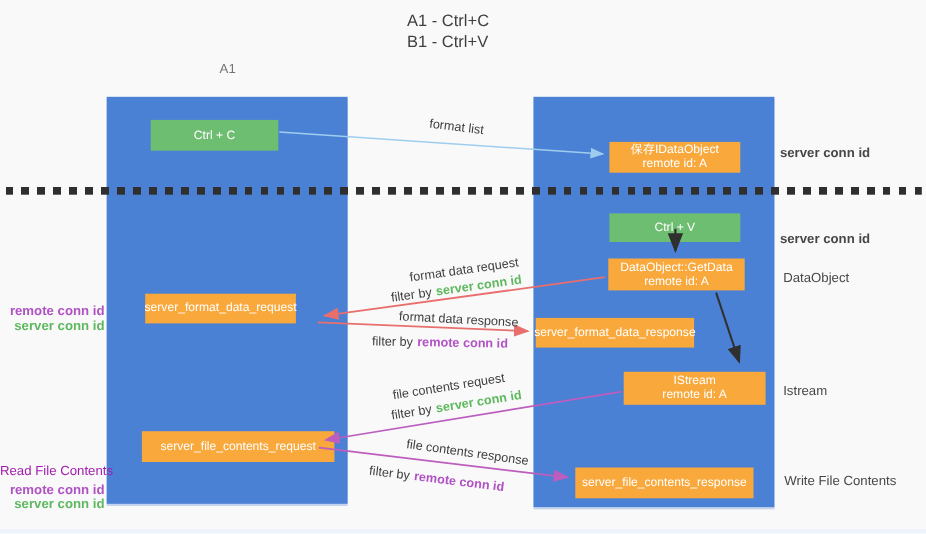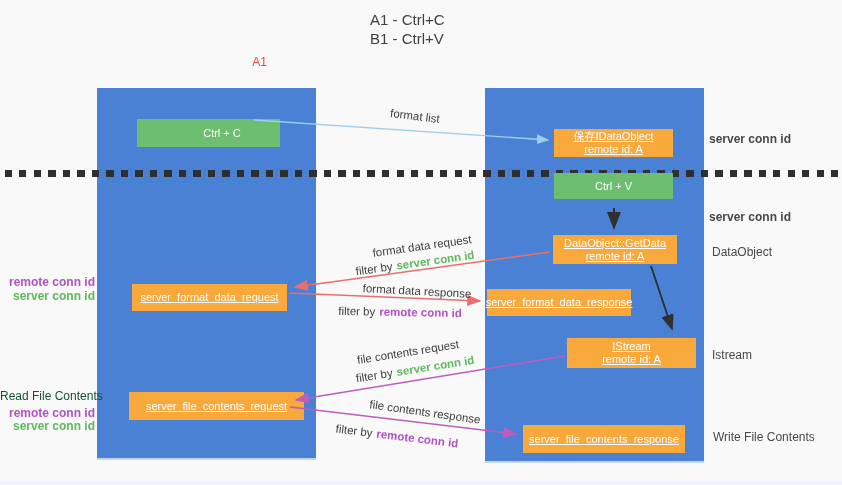--- a/index.html
+++ b/index.html
@@ -1,40 +1,40 @@
 <!DOCTYPE html>
 <html><head>
 <meta charset="utf-8">
 <style>
   html,body{margin:0;padding:0;}
   .canvas{position:relative;width:842px;height:485px;background:#f9f9f9;
     font-family:"Liberation Sans","DejaVu Sans",sans-serif;overflow:hidden;}
 
   .title{position:absolute;left:370px;top:10px;font-size:15px;line-height:19px;color:#404040;}
 
-  .col-header{position:absolute;top:55px;width:120px;text-align:right;font-size:12px;line-height:14px;color:#ef4444;}
+  .col-header{position:absolute;top:55px;width:120px;text-align:center;font-size:12px;line-height:14px;color:#737373;}
   .h-a1{left:147px;}
   .h-b1{left:537px;}
 
   .lifeline{position:absolute;top:88px;width:219px;background:#4a81d4;box-shadow:0 2px 0 rgba(130,165,225,.45);}
   .ll-a1{left:97px;height:370px;}
   .ll-b1{left:485px;height:373px;}
 
   .separator{position:absolute;left:5px;top:170px;width:833px;height:7px;z-index:3;
     background:repeating-linear-gradient(90deg,#2f2f2f 0 7px,transparent 7px 14.5px);}
 
   .node{position:absolute;display:flex;flex-direction:column;align-items:center;justify-content:center;
     color:#fff;font-size:11px;line-height:13px;text-align:center;z-index:4;white-space:nowrap;}
   .green-node{background:#6ebe72;}
-  .orange-node{background:#f9a83c;text-decoration:underline;}
-  .n-ctrlc{left:137px;top:119px;width:116px;height:28px;padding-left:27px;}
+  .orange-node{background:#f9a83c;}
+  .n-ctrlc{left:137px;top:109px;width:116px;height:28px;}
   .n-save{left:554px;top:129px;width:119px;height:28px;}
-  .n-ctrlv{left:554px;top:173px;width:119px;height:26px;}
+  .n-ctrlv{left:554px;top:194px;width:119px;height:26px;}
   .n-getdata{left:553px;top:235px;width:124px;height:29px;}
-  .n-freq{left:132px;top:284px;width:155px;height:27px;}
+  .n-freq{left:132px;top:267px;width:137px;height:27px;}
   .n-fresp{left:487px;top:289px;width:144px;height:27px;}
   .n-istream{left:567px;top:338px;width:129px;height:30px;}
   .n-cfreq{left:129px;top:392px;width:175px;height:28px;}
   .n-cfresp{left:523px;top:425px;width:162px;height:28px;}
 
   .arrows{position:absolute;left:0;top:0;z-index:5;pointer-events:none;}
 
   .alabel{position:absolute;white-space:nowrap;font-size:11.5px;color:#3e3e3e;z-index:6;}
   .alabel span + span{margin-left:4px;}
   .green-t{color:#5db85e;font-weight:bold;}
@@ -52,21 +52,21 @@
   .side-label{position:absolute;left:709px;font-size:12px;color:#474747;z-index:6;white-space:nowrap;}
   .s-conn-top{top:132px;}
   .s-conn-mid{top:210px;}
   .s-dataobject{top:245px;left:712px;}
   .s-istream{top:348px;left:712px;}
   .s-write{top:430px;left:713px;}
 
   .left-labels{position:absolute;left:0;width:95px;text-align:right;font-size:12px;line-height:13.5px;z-index:6;white-space:nowrap;}
   .lg-1{top:276px;}
   .lg-2{top:390px;}
-  .read-line{color:#14532d;font-weight:normal;margin-bottom:3px;}
+  .read-line{color:#a21caf;font-weight:normal;margin-bottom:3px;margin-top:32px;}
 
   .bottom-strip{position:absolute;left:0;top:481px;width:842px;height:4px;background:#eef3fc;}
 </style>
 </head>
 <body>
 
 <div class="canvas">
 
   <div class="title">
     <div>A1 - Ctrl+C</div>

